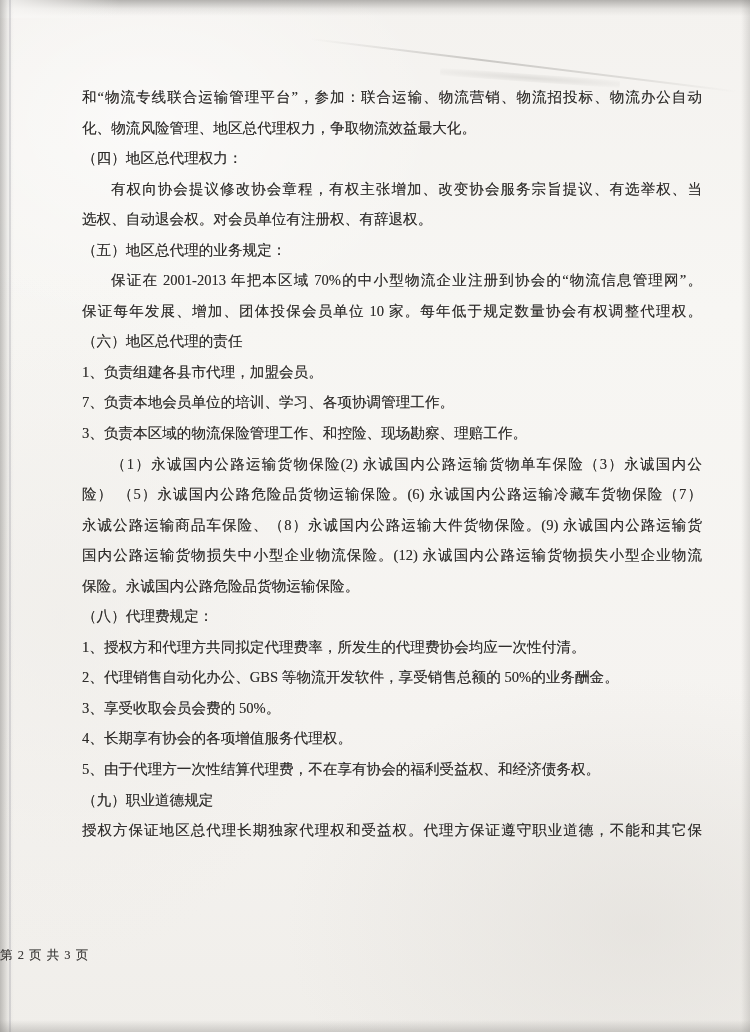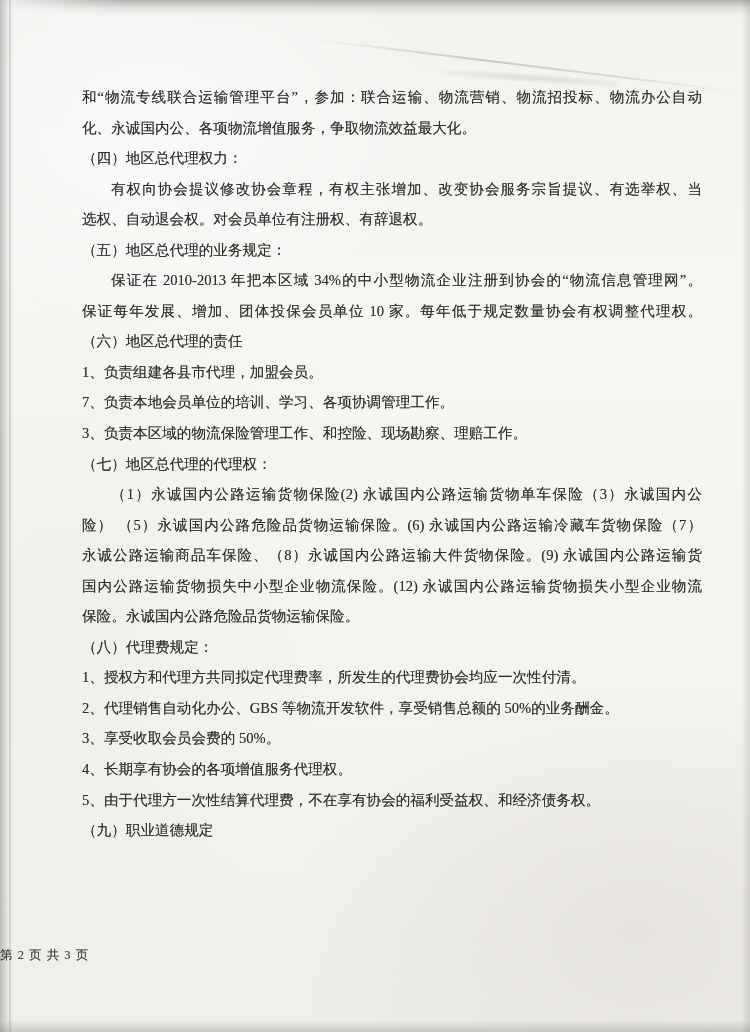--- a/index.html
+++ b/index.html
@@ -99,40 +99,40 @@
   <div class="edge-top-fadeleft"></div>
   <div class="edge-left"></div>
   <div class="edge-left-line"></div>
   <div class="edge-right"></div>
   <div class="edge-bottom"></div>
   <div class="crease-line"></div>
   <div class="smudge"></div>
 
   <div class="text-block" id="text-block">
       <div class="text-line fill">和“物流专线联合运输管理平台”，参加：联合运输、物流营销、物流招投标、物流办公自动</div>
-      <div class="text-line">化、永诚国内公、各项物流增值服务，争取物流效益最大化。</div>
+      <div class="text-line">化、物流风险管理、地区总代理权力，争取物流效益最大化。</div>
       <div class="text-line">（四）地区总代理权力：</div>
       <div class="text-line fill indent">有权向协会提议修改协会章程，有权主张增加、改变协会服务宗旨提议、有选举权、当</div>
       <div class="text-line">选权、自动退会权。对会员单位有注册权、有辞退权。</div>
       <div class="text-line">（五）地区总代理的业务规定：</div>
-      <div class="text-line fill indent">保证在 2010-2013 年把本区域 34%的中小型物流企业注册到协会的“物流信息管理网”。</div>
+      <div class="text-line fill indent">保证在 2001-2013 年把本区域 70%的中小型物流企业注册到协会的“物流信息管理网”。</div>
       <div class="text-line fill">保证每年发展、增加、团体投保会员单位 10 家。每年低于规定数量协会有权调整代理权。</div>
       <div class="text-line">（六）地区总代理的责任</div>
       <div class="text-line">1、负责组建各县市代理，加盟会员。</div>
       <div class="text-line">7、负责本地会员单位的培训、学习、各项协调管理工作。</div>
       <div class="text-line">3、负责本区域的物流保险管理工作、和控险、现场勘察、理赔工作。</div>
-      <div class="text-line">（七）地区总代理的代理权：</div>
       <div class="text-line fill indent">（1）永诚国内公路运输货物保险(2) 永诚国内公路运输货物单车保险（3）永诚国内公</div>
       <div class="text-line fill">险） （5）永诚国内公路危险品货物运输保险。(6) 永诚国内公路运输冷藏车货物保险（7）</div>
       <div class="text-line fill">永诚公路运输商品车保险、（8）永诚国内公路运输大件货物保险。(9) 永诚国内公路运输货</div>
       <div class="text-line fill">国内公路运输货物损失中小型企业物流保险。(12) 永诚国内公路运输货物损失小型企业物流</div>
       <div class="text-line">保险。永诚国内公路危险品货物运输保险。</div>
       <div class="text-line">（八）代理费规定：</div>
       <div class="text-line">1、授权方和代理方共同拟定代理费率，所发生的代理费协会均应一次性付清。</div>
       <div class="text-line">2、代理销售自动化办公、GBS 等物流开发软件，享受销售总额的 50%的业务酬金。</div>
       <div class="text-line">3、享受收取会员会费的 50%。</div>
       <div class="text-line">4、长期享有协会的各项增值服务代理权。</div>
       <div class="text-line">5、由于代理方一次性结算代理费，不在享有协会的福利受益权、和经济债务权。</div>
       <div class="text-line">（九）职业道德规定</div>
+      <div class="text-line fill">授权方保证地区总代理长期独家代理权和受益权。代理方保证遵守职业道德，不能和其它保</div>
     </div>
 
   <div class="page-footer">第 2 页 共 3 页</div>
 </div>
 
 </body></html>

